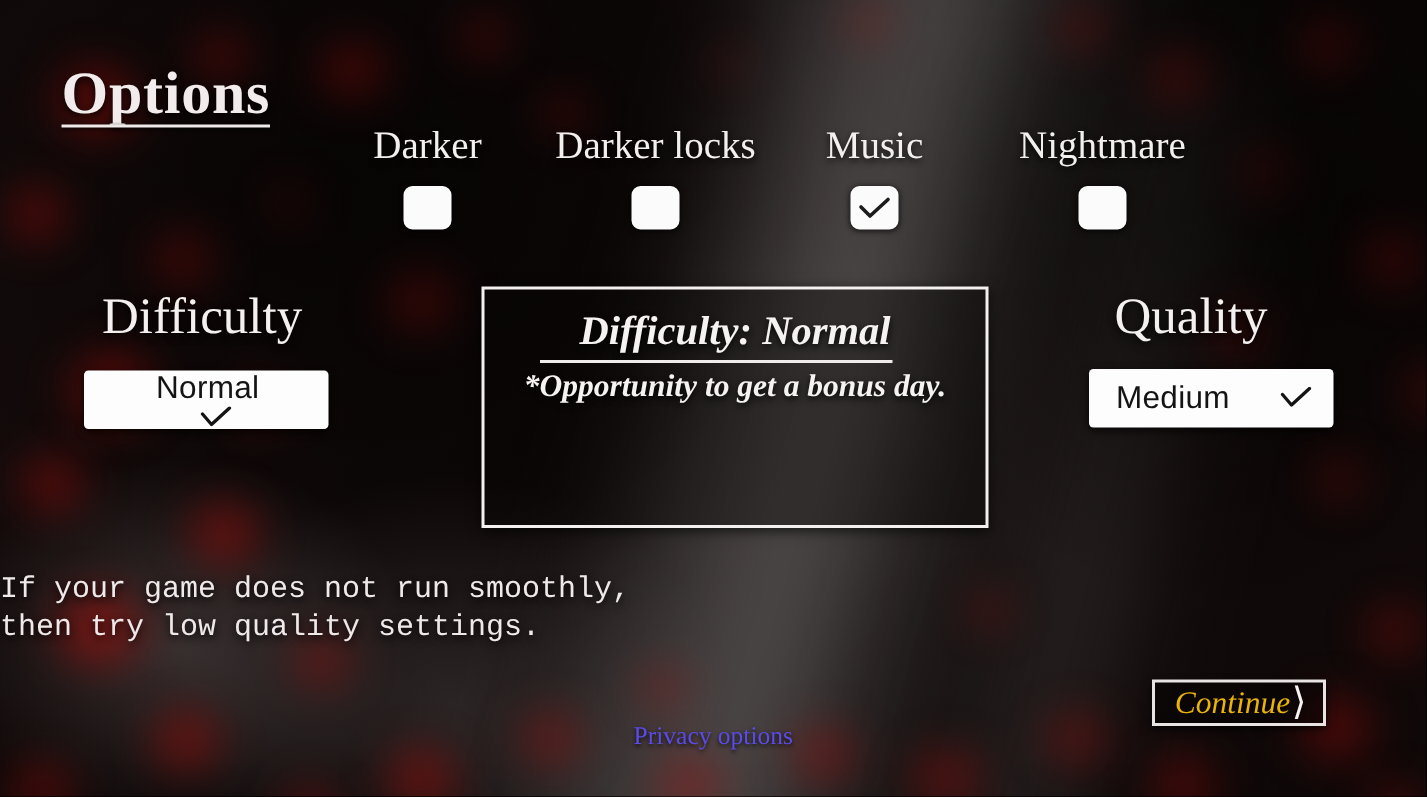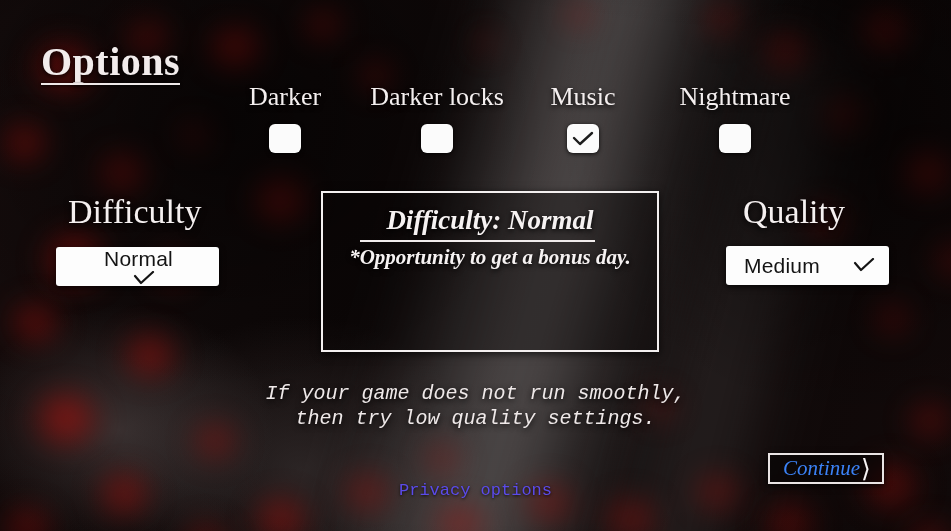--- a/index.html
+++ b/index.html
@@ -198,38 +198,36 @@
     font-size: 21px;
     color: #f6f2f2;
     text-shadow: 0 2px 5px rgba(0,0,0,0.95);
     white-space: nowrap;
   }
 
   #hint {
     position: absolute;
     left: 0; right: 0;
     top: 381px;
-    text-align: center;
     font-family: "Liberation Mono", monospace;
     font-size: 20px;
     line-height: 25px;
     color: #efe9e9;
     text-shadow: 0 2px 6px rgba(0,0,0,0.95);
-    font-style: italic;
   }
   #hint div { white-space: nowrap; }
 
   #privacy-link {
     position: absolute;
     left: 0; right: 0;
     top: 481px;
     text-align: center;
   }
   #privacy-link span {
-    font-family: Liberation Mono, monospace;
+    font-family: Liberation Serif, serif;
     font-size: 17px;
     color: #5b4bea;
     cursor: pointer;
     text-shadow: 0 1px 3px rgba(0,0,0,0.8);
   }
 
   #continue-button {
     position: absolute;
     left: 768px;
     top: 453px;
@@ -240,21 +238,21 @@
     box-sizing: border-box;
     display: flex;
     align-items: center;
     justify-content: center;
     cursor: pointer;
     box-shadow: 0 2px 6px rgba(0,0,0,0.8);
   }
   #continue-label {
     font-style: italic;
     font-size: 21px;
-    color: #3b82f6;
+    color: #eab308;
     line-height: 1;
     padding-left: 2px;
   }
   #continue-chevron {
     font-size: 25px;
     color: #f7f3f3;
     line-height: 1;
     margin-left: 1px;
   }
 </style>

